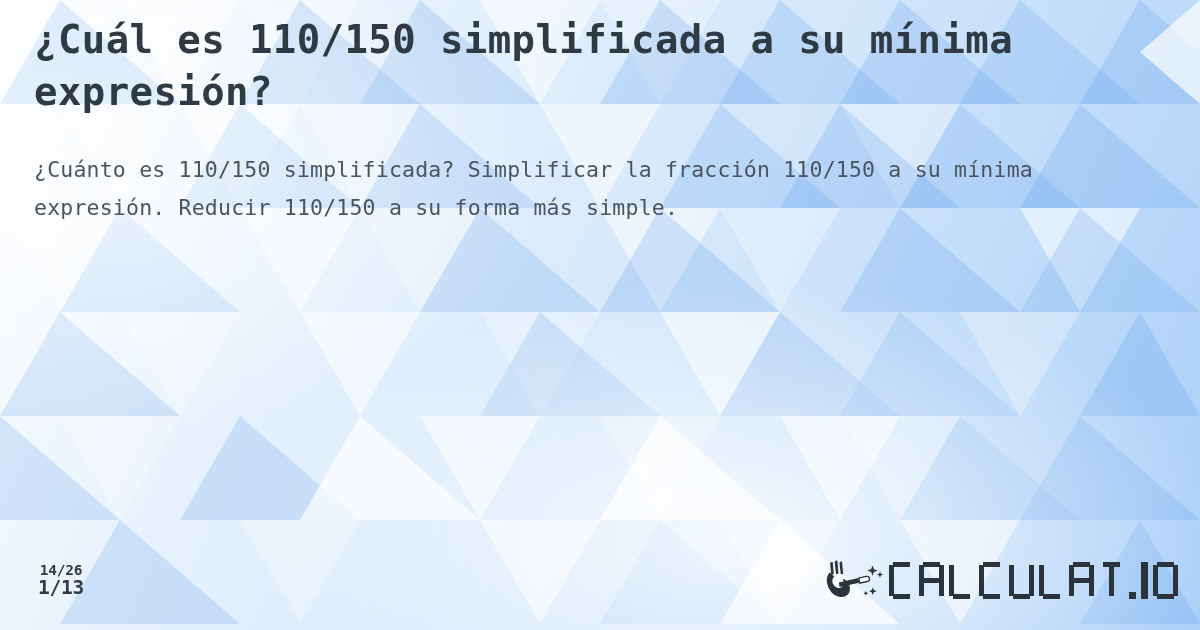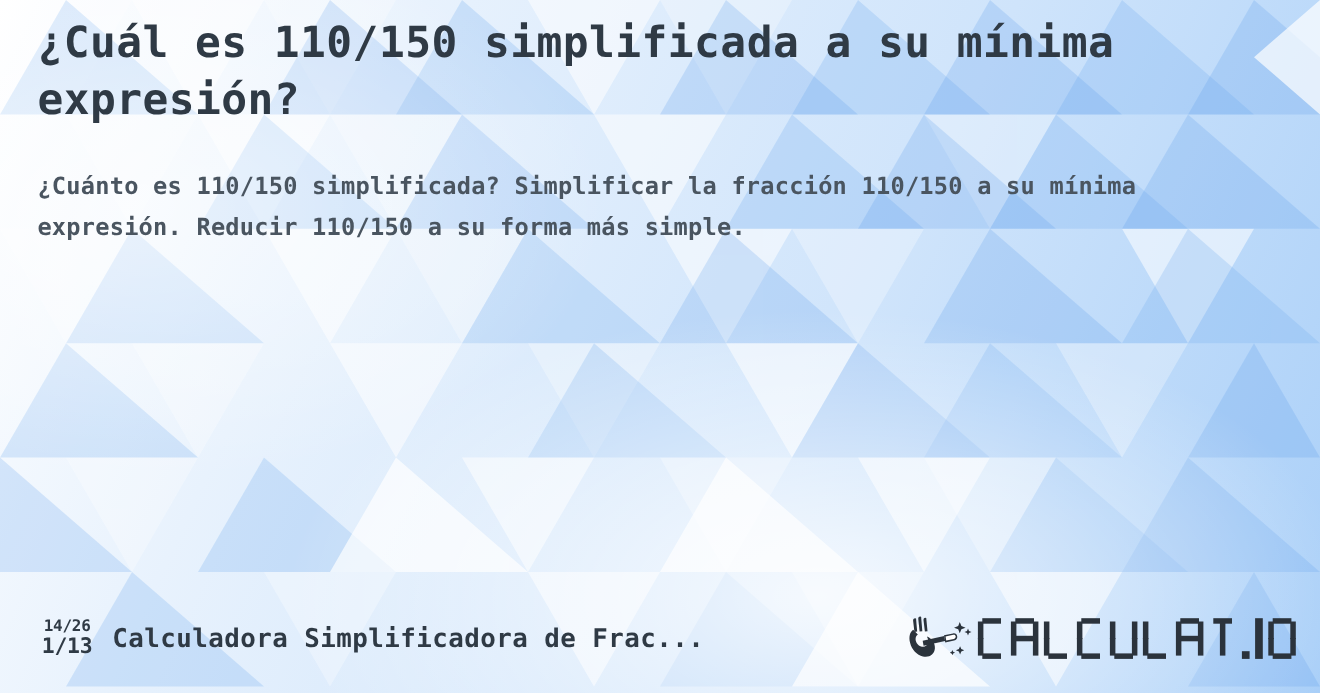--- a/index.html
+++ b/index.html
@@ -60,21 +60,21 @@
     letter-spacing: 0.4px;
     color: #2f3a45;
     max-width: 1060px;
     white-space: pre-wrap;
   }
 
   .subtitle {
     margin: 33px 0 0 0;
     font-size: 21.5px;
     line-height: 38px;
-    font-weight: 700;
+    font-weight: 400;
     letter-spacing: 0.2px;
     color: #4a5560;
     max-width: 1095px;
   }
 
   .answer {
     margin: 56px 0 0 0;
     font-size: 27.5px;
     line-height: 47px;
     font-weight: 700;
@@ -273,21 +273,20 @@
 
   <div class="footer">
 
     <div class="footer-left">
 
       <div class="frac-icon">
         <span class="frac-top">14/26</span>
         <span class="frac-bottom">1/13</span>
       </div>
 
-      <div class="site-name">Calculadora Simplificadora de Frac...</div>
     </div>
 
     <div class="brand">
 
       <svg width="60" height="44" viewBox="0 0 60 44" aria-hidden="true">
         <g fill="#2b333c">
 
           <path d="M7 4 C5.6 4 5 5 5.1 6.3 L6.3 16.5 L8.8 16.2 L7.9 5.9 C7.8 4.7 8.2 4 7 4 Z"></path>
           <path d="M11.6 2.4 C10.2 2.4 9.7 3.4 9.8 4.7 L11 16.1 L13.5 15.8 L12.5 4.3 C12.4 3.1 12.8 2.4 11.6 2.4 Z"></path>
           <path d="M16.2 3.6 C14.9 3.7 14.4 4.7 14.6 6 L15.8 16.2 L18.2 15.9 L17.2 5.6 C17.1 4.4 17.4 3.6 16.2 3.6 Z"></path>

